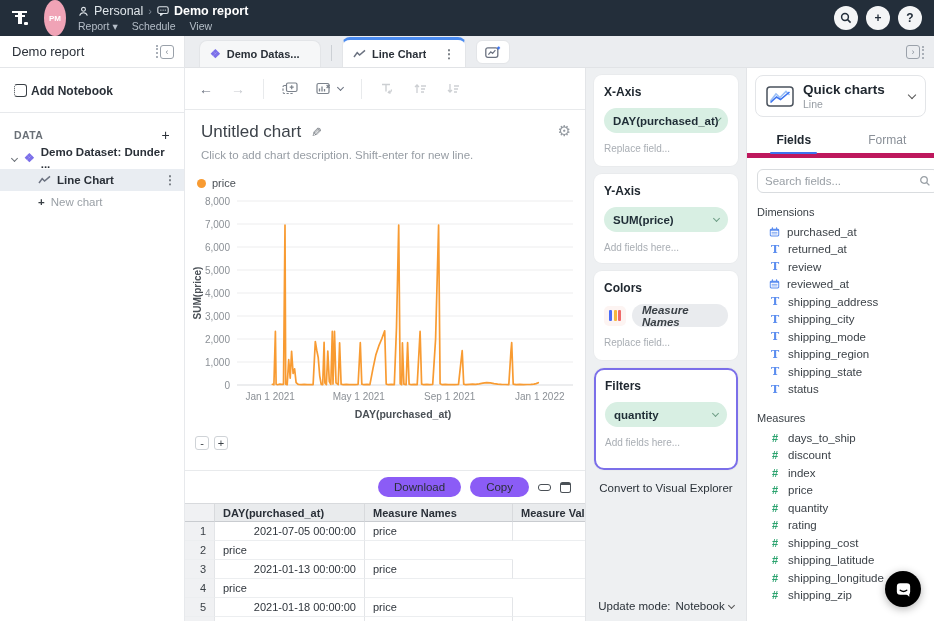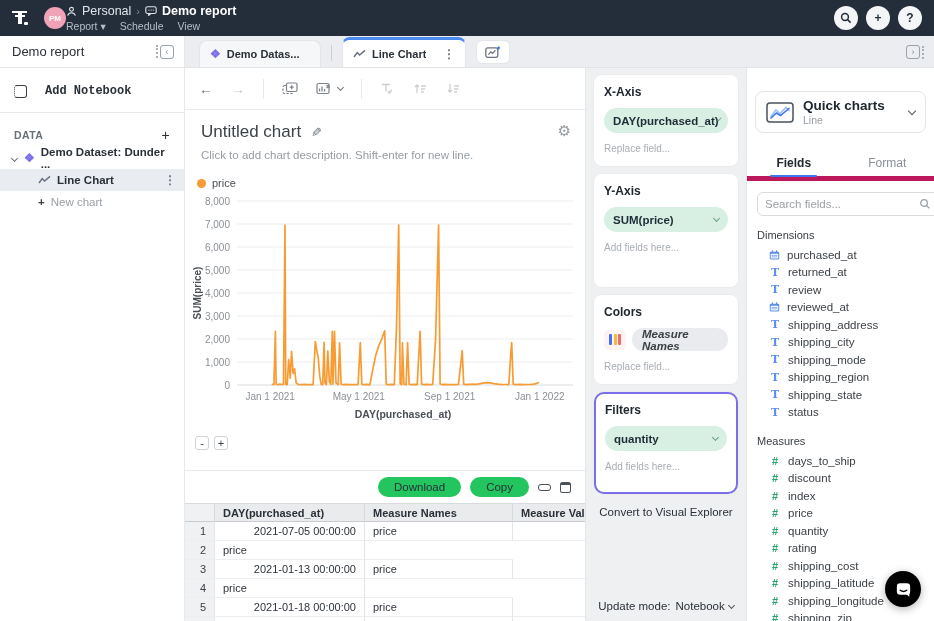--- a/index.html
+++ b/index.html
@@ -7,22 +7,22 @@
     font-family:"Liberation Sans", sans-serif; -webkit-font-smoothing:antialiased; }
   .app { position:relative; width:934px; height:621px; display:flex; flex-direction:column; }
 
   
   .topbar { height:36px; background:#232e3a; display:flex; align-items:center; padding:0 12px; flex:0 0 36px; }
   .logo { position:relative; width:18px; height:15px; margin-right:14px; flex:0 0 auto; }
   .logo .bar1{position:absolute;left:0;top:0;width:15px;height:2.5px;background:#fff;}
   .logo .bar2{position:absolute;left:2.5px;top:4px;width:10px;height:2px;background:#fff;}
   .logo .stem{position:absolute;left:5.5px;top:0;width:4px;height:13px;background:#fff;}
   .logo .dot{position:absolute;left:12px;top:11px;width:3.5px;height:3.5px;background:#fff;border-radius:1px;}
-  .avatar { width:22px; height:22px; border-radius:50%; background:#f0a3b6; color:#fff;
-    font-size:8px; font-weight:bold; display:flex; align-items:center; justify-content:center; }
+  .avatar { width:22px; height:36px; border-radius:50%; background:#f0a3b6; color:#fff;
+    font-size:8px; font-weight:bold; display:flex; align-items:center; justify-content:center; margin-right:12px; }
   .tb-center { display:flex; flex-direction:column; gap:1px; }
   .crumb { display:flex; align-items:center; gap:5px; font-size:12.5px; color:#dfe5ea; }
   .crumb .sep { color:#7d8894; font-size:11px; }
   .crumb b { color:#fff; font-weight:bold; }
   .tb-menu { display:flex; gap:14px; font-size:10.5px; color:#b6bfc9; margin-top:1px; }
   .tb-menu span { cursor:default; }
   .tb-right { margin-left:auto; display:flex; gap:8px; }
   .circle-btn { width:24px; height:24px; border-radius:50%; background:#f4f5f6; color:#232e3a;
     display:flex; align-items:center; justify-content:center; font-size:12px; font-weight:bold; }
 
@@ -45,21 +45,21 @@
   .kebab { color:#6a7077; font-size:12px; margin-left:auto; letter-spacing:0; }
   .newtab-btn { width:34px; height:24px; background:#fff; border:1px solid #e3e5e8; border-radius:6px;
     margin:0 0 3px 10px; display:flex; align-items:center; justify-content:center; }
   .tabrow-right .panel-toggle { margin:0 0 8px auto; }
 
   
   .main { flex:1; display:flex; min-height:0; }
 
   
   .sidebar { width:185px; flex:0 0 185px; border-right:1px solid #e7e9ec; padding-top:10px; }
-  .add-notebook { display:flex; align-items:flex-end; gap:18px; padding:6px 14px; font-size:12px; font-weight:bold; color:#2a3038;font-family:Liberation Mono, monospace; }
+  .add-notebook { display:flex; align-items:flex-start; gap:4px; padding:6px 14px; font-size:12px; font-weight:bold; color:#2a3038; }
   .nb-icon { width:13px; height:13px; border:1.3px solid #3a4046; border-radius:3px; border-left:1.3px dotted #3a4046; }
   .sb-divider { border-top:1px solid #e7e9ec; margin:8px 0 10px 0; }
   .sb-head { display:flex; align-items:center; padding:4px 14px; font-size:10.5px; font-weight:bold; letter-spacing:.4px; color:#6a7077; }
   .sb-head .plus { margin-left:auto; font-size:14px; font-weight:normal; color:#2a3038; }
   .tree-row { display:flex; align-items:center; gap:6px; height:22px; padding:0 8px 0 12px; font-size:11.5px; }
   .tree-row .chev { width:5px; height:5px; border-right:1.3px solid #6a7077; border-bottom:1.3px solid #6a7077; transform:rotate(45deg); margin-right:1px; }
   .tree-row.dataset { font-weight:bold; color:#2a3038; }
   .tree-row.selected { background:#e9edf2; font-weight:bold; color:#2a3038; padding-left:38px; }
   .tree-row.newchart { color:#9aa0a6; padding-left:38px; }
   .diamond { color:#7b6fe9; font-size:12px; line-height:1; }
@@ -82,21 +82,21 @@
   #chart-svg { display:block; margin:4px 0 0 2px; }
   #chart-svg .tick { font-size:10px; fill:#8b9096; font-family:"Liberation Sans",sans-serif; }
   #chart-svg .axis-title { font-size:10px; font-weight:bold; fill:#4a5056; font-family:"Liberation Sans",sans-serif; }
   .xlabel { margin-left:50px; width:336px; text-align:center; font-size:10.5px; font-weight:bold; color:#4a5056; }
   .zoom-row { display:flex; gap:5px; margin:16px 0 0 10px; }
   .zoom-btn { width:14px; height:14px; border:1px solid #cfd3d7; border-radius:3px; background:#fff;
     font-size:11px; line-height:11px; color:#3a4046; display:flex; align-items:center; justify-content:center; }
 
   .bottom-group { position:absolute; left:0; right:0; bottom:0; }
   .actions-row { border-top:1px solid #e8eaec; height:33px; display:flex; align-items:center; justify-content:flex-end; gap:9px; padding:0 14px; }
-  .pill-btn { background:#22c55e; border-radius:13px; padding:4px 16px; font-size:11.5px; color:#2a3038; }
+  .pill-btn { background:#8b5cf6; border-radius:13px; padding:4px 16px; font-size:11.5px; color:#2a3038; }
   .win-min { width:13px; height:7px; border:1.4px solid #4a5056; border-radius:3px; }
   .win-max { width:11px; height:11px; border:1.4px solid #4a5056; border-top-width:3px; border-radius:2.5px; }
 
   .table-wrap { height:118px; overflow:hidden; border-top:1px solid #d8dadd; }
   .trow { display:grid; grid-template-columns:30px 150px 148px 1fr; font-size:11px; }
   .trow > div { padding:3px 8px; border-right:1px solid #e3e5e8; border-bottom:1px solid #eceef0; white-space:nowrap; overflow:hidden; height:19px; display:flex; align-items:center; }
   .thead { background:#e9ebed; font-weight:bold; color:#2a3038; }
   .thead > div { border-bottom:1px solid #c9ccd0; border-right:1px solid #d8dadd; height:18px; }
   .cell-num { background:#f0f1f3; justify-content:flex-end; color:#3a4046; }
   .cell-date { justify-content:flex-end; color:#2f353c; }
@@ -114,21 +114,21 @@
   .swatch { width:22px; height:20px; border-radius:5px; background:#fdf4f2; display:flex; align-items:center; justify-content:center; gap:1.5px; }
   .swatch i { width:3px; height:11px; border-radius:1px; display:block; }
   .gray-pill { background:#e9ebee; border-radius:12px; height:23px; flex:1; display:flex; align-items:center; padding:0 10px; font-style:italic; font-weight:bold; color:#3a4046; font-size:11.5px; }
   .convert-link { text-align:center; color:#2a3138; font-size:11.5px; margin-top:12px; }
   .update-row { position:absolute; bottom:9px; left:0; right:0; text-align:center; font-size:11.5px; color:#2a3138; }
   .update-row b { font-weight:normal; margin-left:5px; }
   .update-row .chev { display:inline-block; width:5px; height:5px; border-right:1.3px solid #555; border-bottom:1.3px solid #555; transform:rotate(45deg); margin-left:4px; vertical-align:2px; }
 
   
   .fields { width:188px; flex:0 0 188px; border-left:1px solid #e3e5e8; position:relative; background:#fff; padding-top:7px; }
-  .qc-card { margin:16px 8px; border:1px solid #e3e5e8; border-radius:8px; padding:6px 10px; display:flex; align-items:center; gap:9px; }
+  .qc-card { margin:0 8px; border:1px solid #e3e5e8; border-radius:8px; padding:6px 10px; display:flex; align-items:center; gap:9px; }
   .qc-text { display:flex; flex-direction:column; }
   .qc-title { font-size:13.5px; font-weight:bold; color:#202830; }
   .qc-sub { font-size:10.5px; color:#979da4; margin-top:1px; }
   .qc-card .chev { margin-left:auto; width:6px; height:6px; border-right:1.5px solid #555; border-bottom:1.5px solid #555; transform:rotate(45deg); margin-top:-3px; }
   .ftabs { display:flex; border-bottom:5px solid #be185d; margin-top:9px; }
   .ftab { flex:1; text-align:center; font-size:12px; padding:7px 0 6px 0; color:#8a9098; position:relative; }
   .ftab.active { color:#202830; font-weight:bold; }
   .ftab.active::after { content:""; position:absolute; left:25%; right:25%; bottom:-1px; height:2.5px; background:#3d74f0; border-radius:2px; }
   .search-row { display:flex; align-items:center; gap:6px; margin:11px 10px 0 10px; }
   .search-box { flex:1; display:flex; align-items:center; border:1px solid #d9dcdf; border-radius:6px; height:24px; padding:0 7px; }
@@ -405,21 +405,21 @@
 
     <div class="config">
       <div class="card">
         <div class="card-title">X-Axis</div>
         <div class="field-pill">
           <span>DAY(purchased_at)</span>
             <span class="chev"></span>
         </div>
         <div class="placeholder">Replace field...</div>
       </div>
-      <div class="card" style="padding-bottom:34px">
+      <div class="card" style="padding-bottom:10px">
         <div class="card-title">Y-Axis</div>
         <div class="field-pill">
           <span>SUM(price)</span>
             <span class="chev"></span>
         </div>
         <div class="placeholder">Add fields here...</div>
       </div>
       <div class="card">
         <div class="card-title">Colors</div>
         <div class="colors-row">

